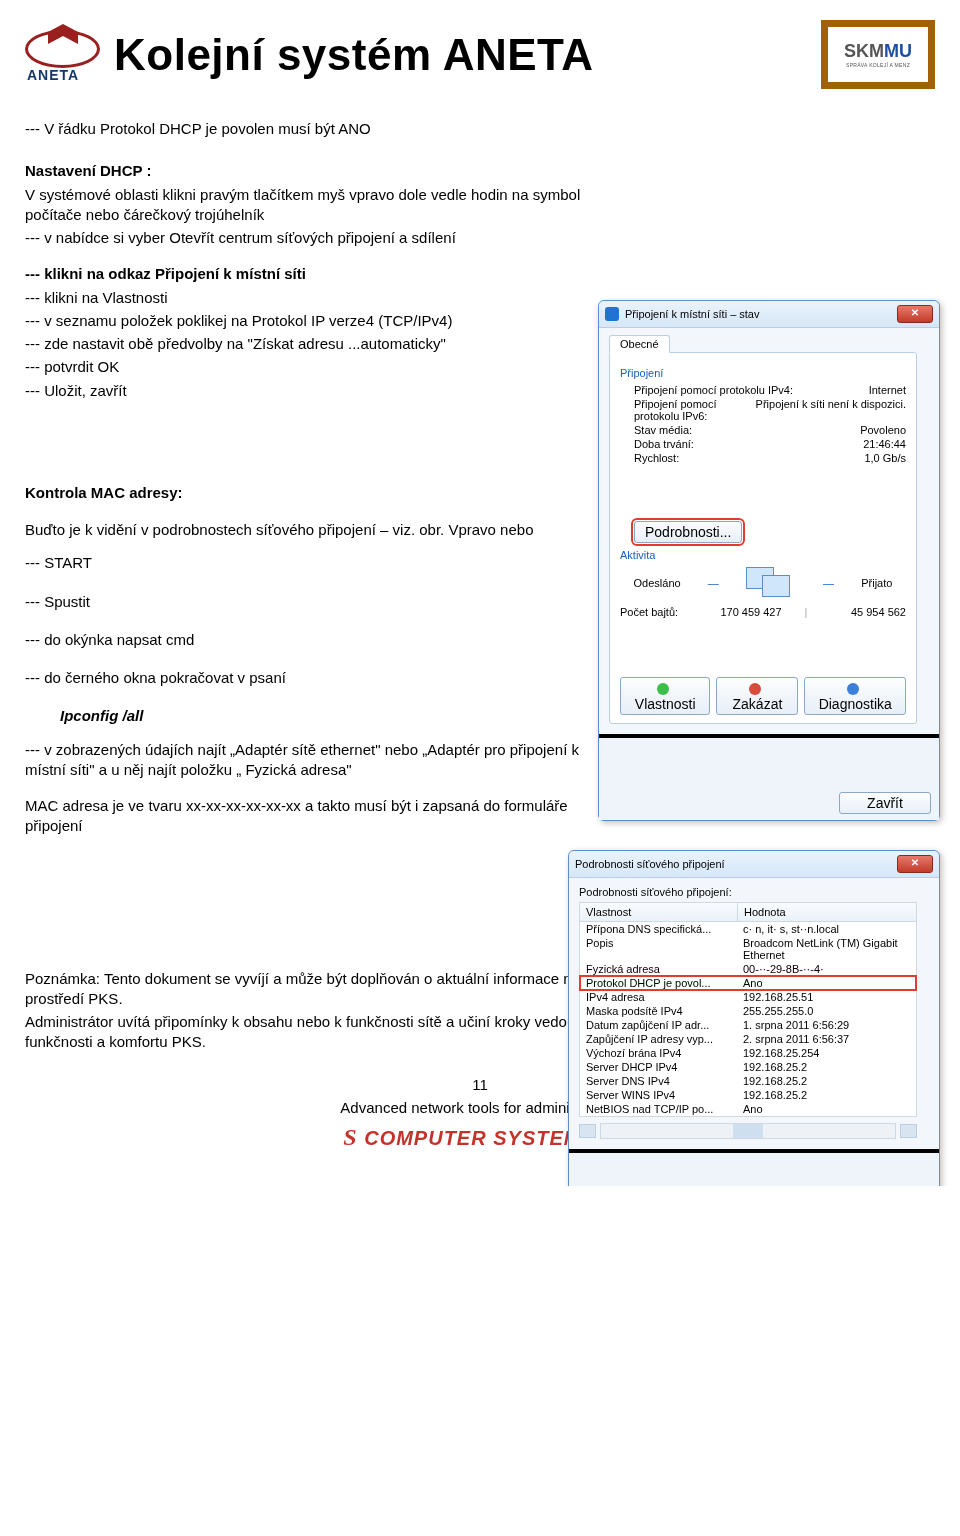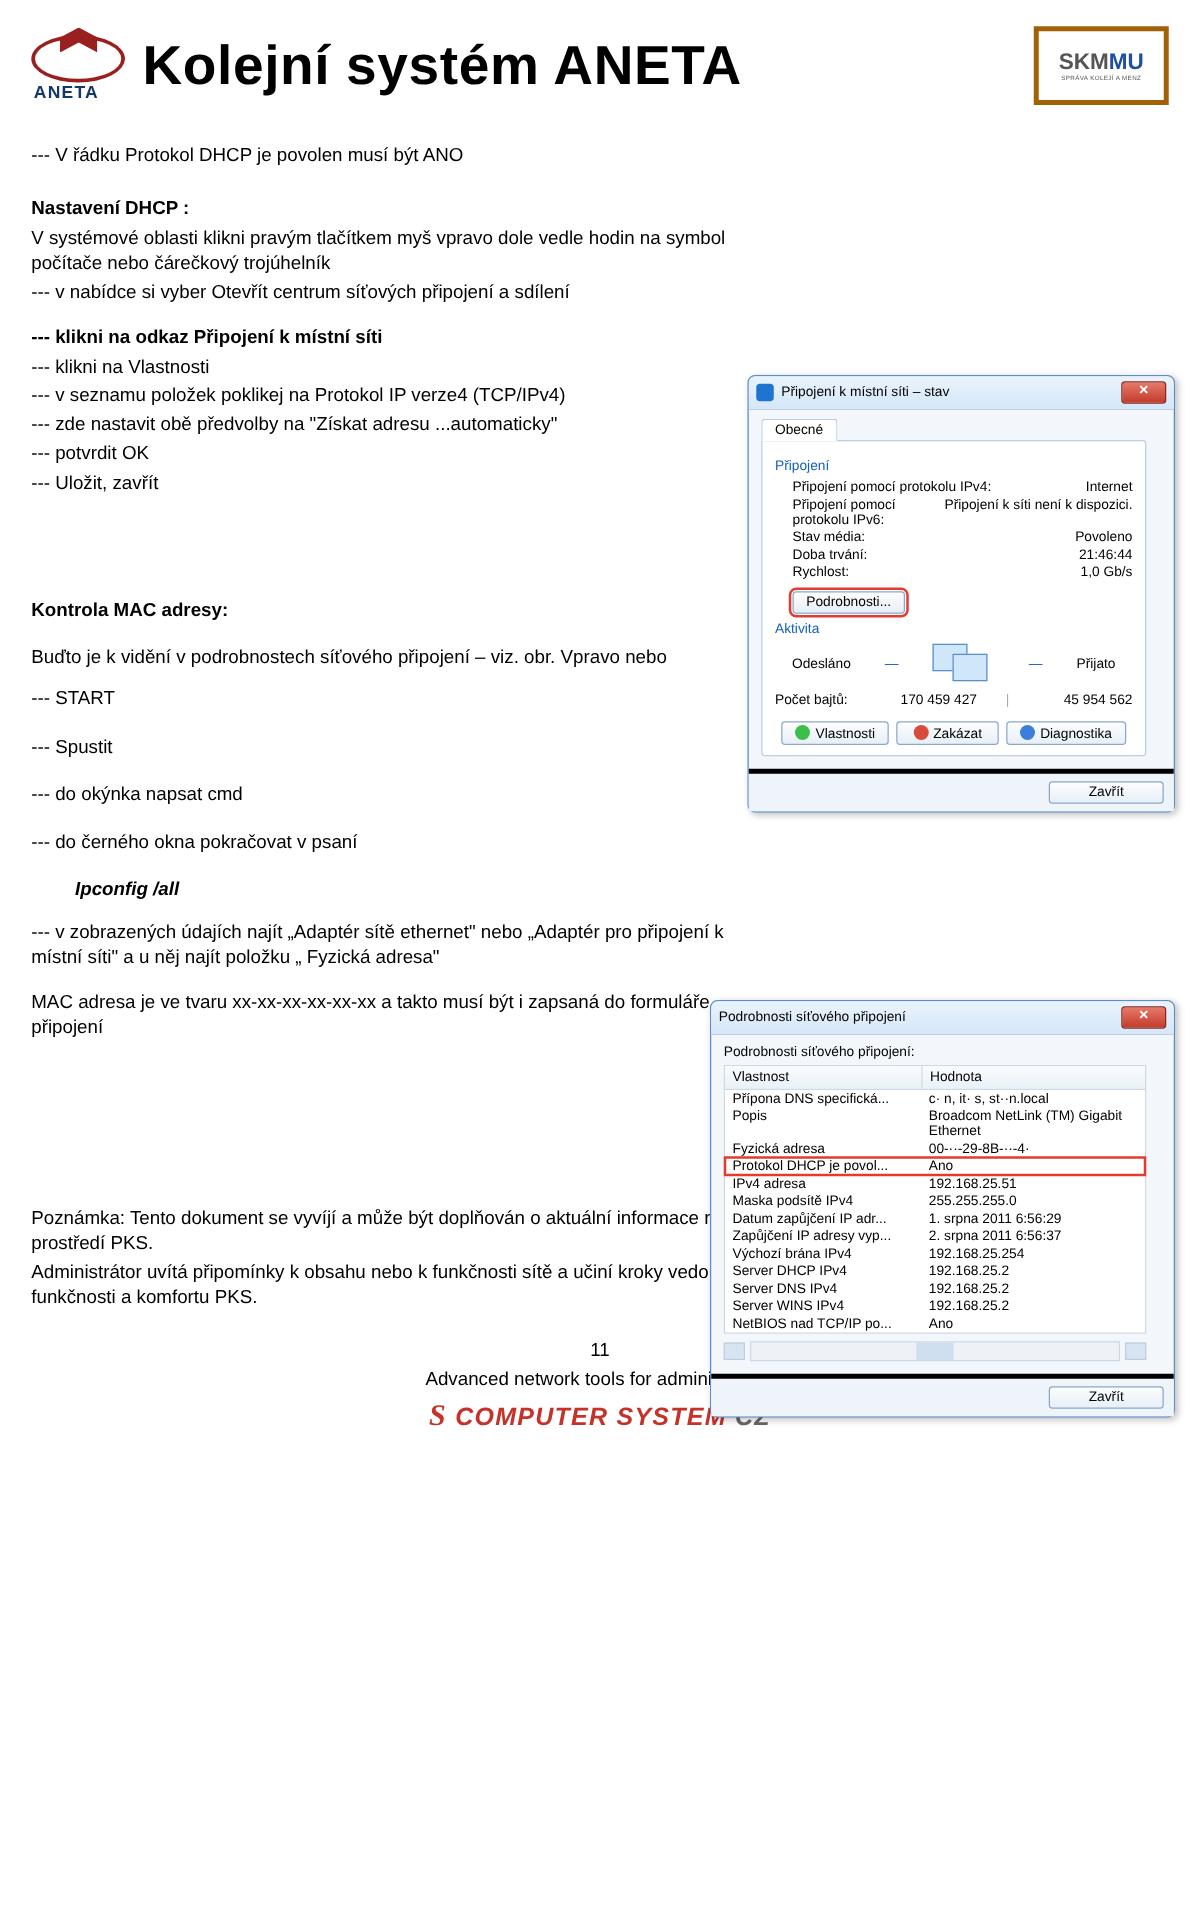--- a/index.html
+++ b/index.html
@@ -46,21 +46,21 @@
   .title {
     font-family: Verdana, Arial, sans-serif;
     font-size: 44px;
     font-weight: 900;
     color: #000;
     letter-spacing: 0.5px;
   }
   .logo-skm {
     margin-left: auto;
     width: 100px; height: 55px;
-    border: 4px solid #a16207;
+    border: 7px solid #a16207;
     display: flex;
     flex-direction: column;
     align-items: center;
     justify-content: center;
     font-weight: bold;
     font-size: 18px;
   }
   .logo-skm .skm { color: #555; }
   .logo-skm .mu { color: #1e4fa3; }
   .logo-skm .sub { font-size: 5px; color: #555; font-weight: normal; letter-spacing: 0.3px;}
@@ -138,23 +138,24 @@
     padding: 1px 0;
   }
   .row .lbl { flex: 1; padding-left: 14px; }
   .row .val { text-align: right; white-space: nowrap; }
   .btn {
     display: inline-block;
     background: linear-gradient(#fdfdfd,#e7eff7);
     border: 1px solid #8aa8c8;
     border-radius: 3px;
     padding: 2px 10px;
-    font-size: 11px;
+    font-size: 14px;
     min-width: 60px;
     text-align: center;
+    margin-top: 48px;
   }
   .btn.hl { outline: 2px solid #e43b2f; outline-offset: 1px; }
   .btnrow { display: flex; gap: 6px; justify-content: center; margin-top: 10px;}
   .btnrow .btn .bi { width:12px;height:12px;display:inline-block;vertical-align:-2px;margin-right:4px;border-radius:50%; }
   .bi.green{background:#3bbf4a;} .bi.red{background:#d94b3b;} .bi.blue{background:#3b7fd9;}
   .activity {
     display: flex;
     align-items: center;
     justify-content: space-around;
     margin: 6px 0;
@@ -340,21 +341,21 @@
           <span class="btn"><span class="bi red"></span><span>Zakázat</span></span>
           <span class="btn"><span class="bi blue"></span><span>Diagnostika</span></span>
         </div>
       </div>
     </div>
     <div class="footer-area">
       <span class="btn" style="min-width:70px;">Zavřít</span>
     </div>
   </div>
 
-  <div class="win" style="top:800px; right:20px; width:370px;">
+  <div class="win" style="top:850px; right:20px; width:370px;">
     <div class="titlebar">
       <span class="ttxt">Podrobnosti síťového připojení</span>
       <span class="closebtn">✕</span>
     </div>
     <div class="body">
       <p style="margin:2px 0 4px 0;">Podrobnosti síťového připojení:</p>
       <div class="table">
         <div class="thead">
           <div class="c1">Vlastnost</div>
           <div class="c2">Hodnota</div>

